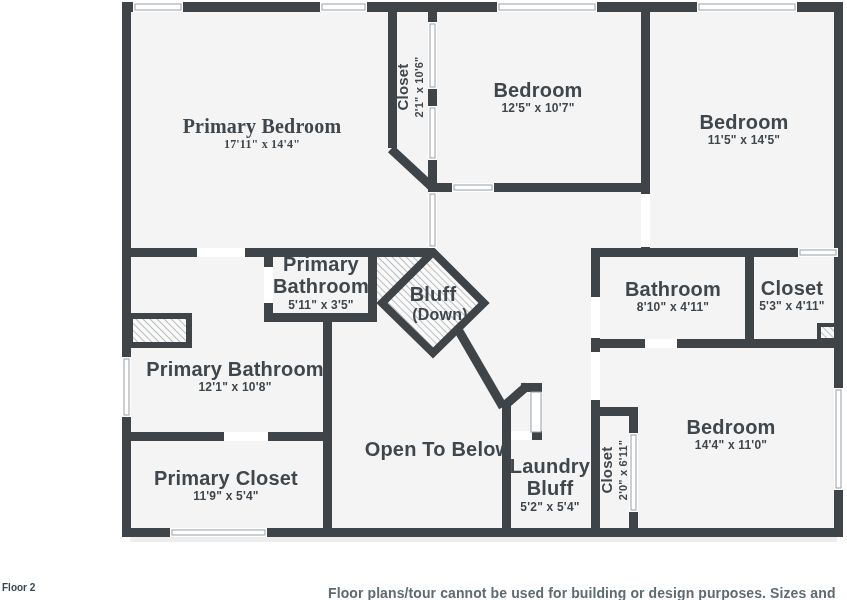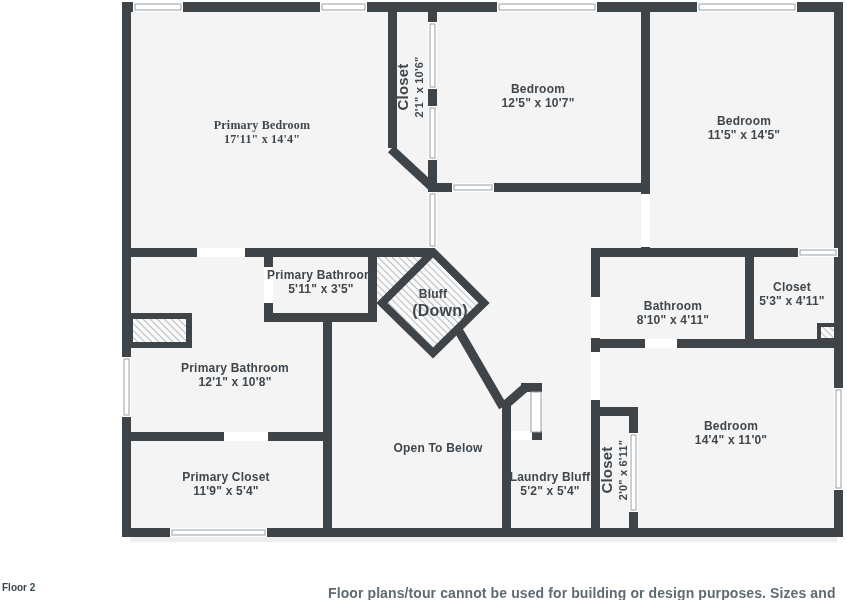--- a/index.html
+++ b/index.html
@@ -24,21 +24,21 @@
   .dg{stroke:var(--wall);stroke-width:9;fill:none;}
   .open{fill:#ffffff;}
   .frame{fill:#ffffff;stroke:var(--frame-line);stroke-width:1;}
   .room-label{
     position:absolute;transform:translate(-50%,-50%);
     text-align:center;color:var(--label-text);font-weight:bold;
     line-height:1.12;white-space:nowrap;pointer-events:none;
   }
   .room-label.wrap{white-space:normal;}
   .room-label.rot{transform:translate(-50%,-50%) rotate(-90deg);}
-  .room-label .nm{font-size:12px;letter-spacing:.2px;display:block;}
+  .room-label .nm{font-size:20px;letter-spacing:.2px;display:block;}
   .room-label .dm{font-size:12px;letter-spacing:.2px;display:block;margin-top:1px;}
   .room-label.rot .nm{font-size:15px;}
   .room-label.rot .dm{font-size:11px;}
   .room-label .dm.big{font-size:16px;margin-left:14px;}
   .addr{
     position:absolute;left:2px;top:562px;font-size:11px;font-weight:bold;
     color:var(--footer-text);letter-spacing:.1px;
   }
   .floor{
     position:absolute;left:2px;top:582px;font-size:10px;font-weight:bold;
@@ -177,21 +177,21 @@
         <span class="dm">11'5" x 14'5"</span>
       </div>
       <div class="room-label wrap" style="left: 321px; top: 283px; width: 110px;">
         <span class="nm">Primary Bathroom</span>
         <span class="dm">5'11" x 3'5"</span>
       </div>
       <div class="room-label" style="left: 433px; top: 304px;">
         <span class="nm">Bluff</span>
         <span class="dm big">(Down)</span>
       </div>
-      <div class="room-label" style="left: 673px; top: 314px;">
+      <div class="room-label" style="left: 673px; top: 296px;">
         <span class="nm">Bathroom</span>
         <span class="dm">8'10" x 4'11"</span>
       </div>
       <div class="room-label" style="left: 792px; top: 295px;">
         <span class="nm">Closet</span>
         <span class="dm">5'3" x 4'11"</span>
       </div>
       <div class="room-label" style="left: 235px; top: 376px;">
         <span class="nm">Primary Bathroom</span>
         <span class="dm">12'1" x 10'8"</span>

